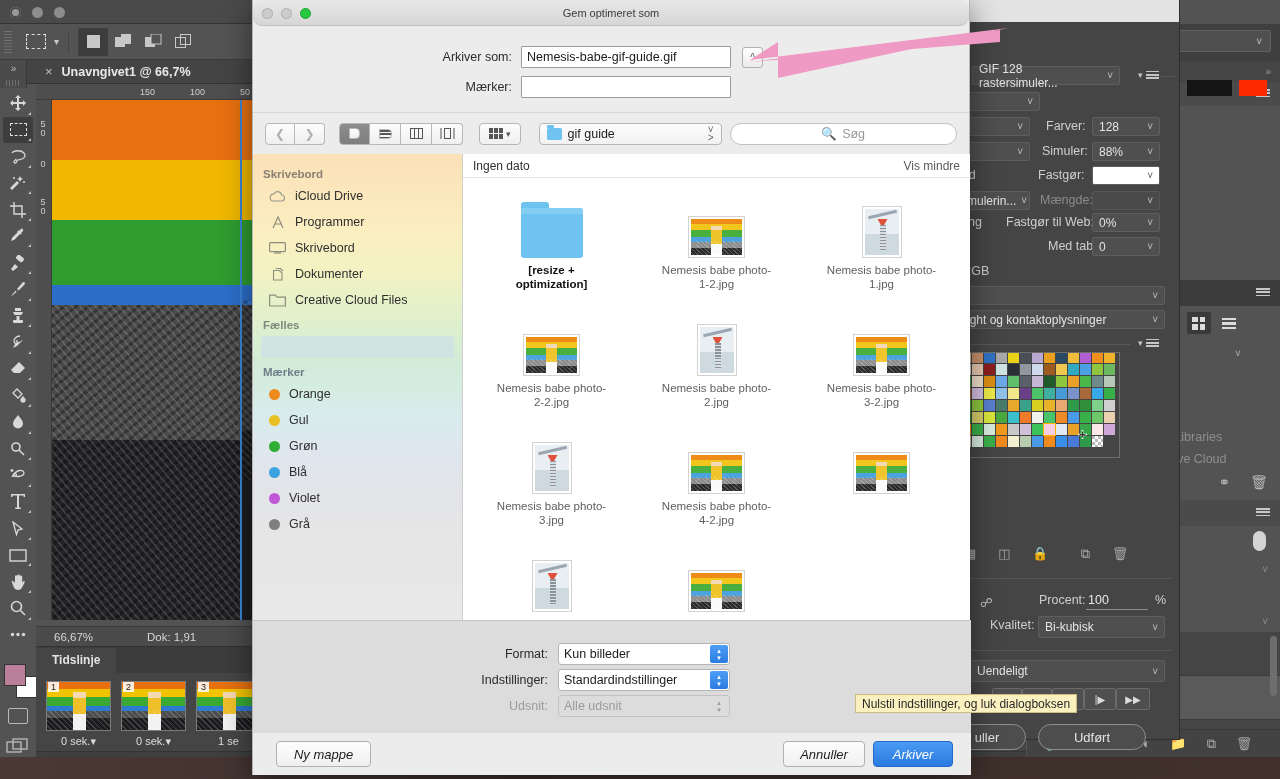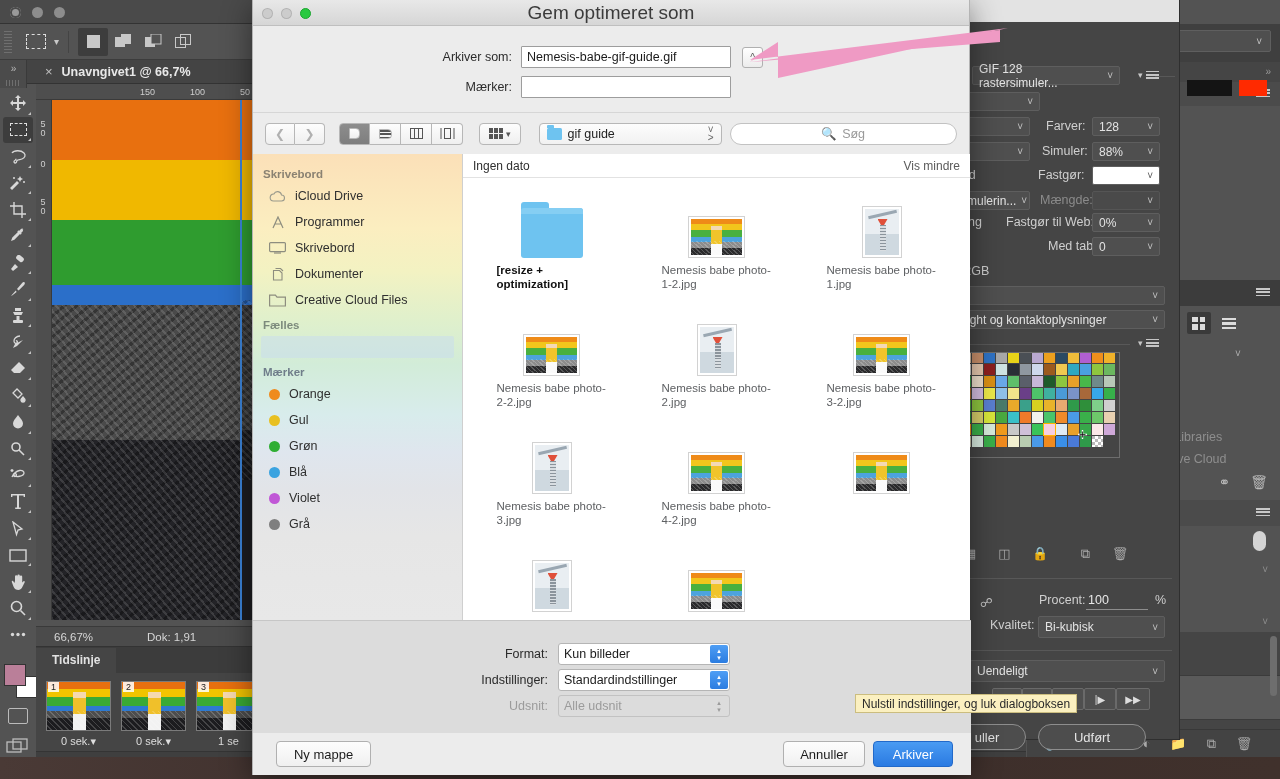--- a/index.html
+++ b/index.html
@@ -264,21 +264,21 @@
   .save-dlg{
     position:absolute;left:252px;top:0;width:718px;height:775px;
     background:#ececec; border:1px solid #b4b4b4; border-top:none;
     box-shadow:0 6px 28px rgba(0,0,0,.45);
   }
   .sd-title{
     height:26px;
     background:linear-gradient(to bottom,#e8e8e8,#d6d6d6);
     border-bottom:1px solid #bfbfbf;
     display:flex;align-items:center;justify-content:center;
-    color:#3b3b3b;font-size:19px;position:relative;
+    color:#3b3b3b;font-size:11px;position:relative;border-radius:9px;
   }
   .sd-traffic{ position:absolute;left:9px;top:8px;display:flex;gap:8px;}
   .sd-traffic i{ width:11px;height:11px;border-radius:50%;display:block;border:1px solid rgba(0,0,0,.12);}
   .sd-traffic .r{ background:#ccc;}
   .sd-traffic .y{ background:#ccc;}
   .sd-traffic .g{ background:#28c940;border-color:#1aa52f;}
 
   .sd-head{ height:86px;background:#ececec;position:relative;}
   .sd-row{ position:absolute;display:flex;align-items:center;}
   .sd-lab{ width:108px;text-align:right;color:#2c2c2c;font-size:12.5px;padding-right:9px;}
@@ -351,21 +351,21 @@
   .ico{ width:17px;height:15px;flex:none;display:flex;align-items:center;justify-content:center;color:#7d7d7d;}
 
   .sd-files{ width:507px;height:466px;background:#fff;position:relative;overflow:hidden;}
   .files-head{
     height:24px;border-bottom:1px solid #e2e2e2;display:flex;align-items:center;
     padding:0 10px;font-size:12px;color:#2f2f2f;
   }
   .files-head .more{ margin-left:auto;color:#5b5b5b;}
   .files-grid{ display:grid;grid-template-columns:repeat(3,1fr);padding:14px 6px 0;}
   .file-cell{ height:118px;display:flex;flex-direction:column;align-items:center;}
-  .file-name{ font-size:11.5px;color:#5e6063;line-height:14px;margin-top:5px;width:110px;}
+  .file-name{ font-size:11.5px;color:#5e6063;text-align:center;line-height:14px;margin-top:5px;width:110px;}
   .file-name.sel{ color:#111;font-weight:bold;}
   .thumb-wrap{ height:66px;display:flex;align-items:flex-end;}
   .th-photo{
     width:57px;height:42px;border:1px solid #d2d2d2;background:#fff;padding:2px;position:relative;
   }
   .th-photo .im{ width:100%;height:100%;position:relative;overflow:hidden;
     background:linear-gradient(to bottom,
       #ef8b18 0 5px,#f2c61c 5px 11px,#49b03f 11px 18px,#4da3dd 18px 23px,
       #8c8c8c 23px 29px,#2a2a2c 29px 38px);}
   .th-photo .g{ position:absolute;left:20px;top:7px;width:11px;height:29px;
@@ -407,21 +407,21 @@
     background:linear-gradient(#4e9ef5,#2b7ce0);
     display:flex;flex-direction:column;align-items:center;justify-content:center;
     color:#fff;font-size:7px;line-height:7px;
   }
   .opt-pop.dim{ background:#dcdcdc;border-color:#c2c2c2;color:#9b9b9b;}
   .opt-pop.dim .stepper{ background:none;color:#9b9b9b;}
 
   .sd-footer{ position:absolute;left:0;top:733px;width:718px;height:42px;background:#ececec;}
   .btn{
     position:absolute;height:26px;border-radius:4px;font-size:13px;
-    display:flex;align-items:center;justify-content:center;
+    display:flex;align-items:center;justify-content:center;font-style:italic;
   }
   .btn.plain{ background:linear-gradient(#fdfdfd,#f0f0f0);border:1px solid #b0b0b0;color:#1c1c1c;}
   .btn.blue{ background:linear-gradient(#4a9bf2,#2a7ae2);border:1px solid #2269c9;color:#fff;}
 
   .tooltip{
     position:absolute;left:855px;top:694px;height:19px;background:#fbf0c0;
     border:1px solid #cbbd7f;color:#2a2a2a;font-size:12px;
     display:flex;align-items:center;padding:0 6px;z-index:60;white-space:nowrap;
   }
 

